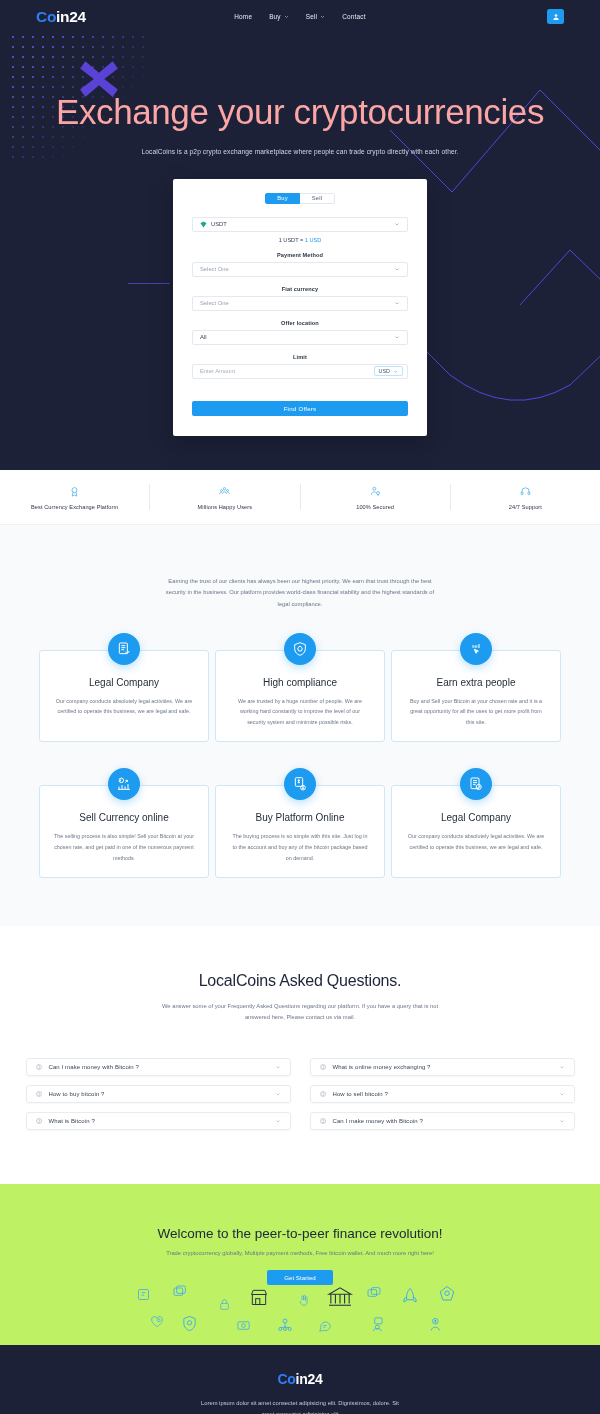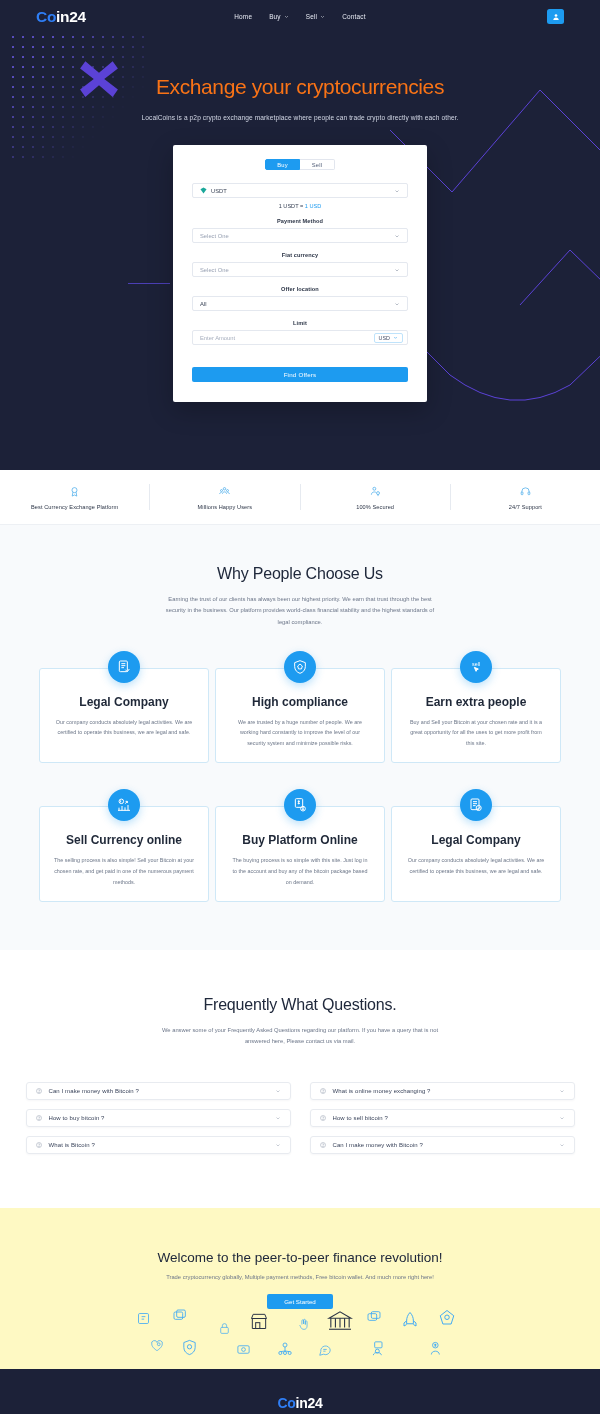--- a/index.html
+++ b/index.html
@@ -62,22 +62,22 @@
   .nav svg { width: 5px; height: 5px; opacity: .8; }
   .login-btn {
     margin-left: auto; position: relative; z-index: 6;
     width: 17px; height: 15px; border-radius: 2.5px;
     background: #1d9bf0; display: flex; align-items: center; justify-content: center;
   }
   .login-btn svg { width: 8px; height: 8px; color: #fff; }
 
   .hero-inner { position: relative; z-index: 3; text-align: center; }
   .hero h1 {
-    font-size: 21px; font-weight: 400; color: #f97316;
-    letter-spacing: -.4px; margin-top: 42px; line-height: 1.1;
+    font-size: 35px; font-weight: 400; color: #fca5a5;
+    letter-spacing: -.4px; margin-top: 60px; line-height: 1.1;
   }
   .hero p.sub {
     margin-top: 16px; font-size: 6.6px; color: #d3d8e6; letter-spacing: .1px;
   }
 
   
   .exchange-card {
     position: relative; z-index: 4;
     width: 254px; margin: 24px auto 0;
     background: #fff; border-radius: 2px;
@@ -157,41 +157,41 @@
     border: 1px solid #cfe8f7; border-radius: 3px;
     padding: 26px 14px 14px; text-align: center; min-height: 80px;
   }
   .card .bubble {
     position: absolute; left: 50%; top: -18px; transform: translateX(-50%);
     width: 32px; height: 32px; border-radius: 50%;
     background: #1d9bf0; display: flex; align-items: center; justify-content: center;
     box-shadow: 0 3px 8px rgba(29,155,240,.3);
   }
   .card .bubble svg { width: 16px; height: 16px; color: #fff; }
-  .card h3 { font-size: 12px; font-weight: 700; color: #1f2838; margin-bottom: 8px; }
+  .card h3 { font-size: 10px; font-weight: 400; color: #1f2838; margin-bottom: 8px; }
   .card p { font-size: 5.4px; color: #6d7789; line-height: 1.95; }
   .cards.row2 { margin-top: 43px; }
 
   
   .faq { background: #fff; padding: 46px 0 54px; }
   .faq-grid {
     display: grid; grid-template-columns: repeat(2, 265px);
     justify-content: center; gap: 9px 19px; margin-top: 34px;
   }
   .faq-item {
     height: 18px; border: 1px solid #e8ebf0; border-radius: 3px;
     display: flex; align-items: center; padding: 0 9px;
     box-shadow: 0 1px 2px rgba(20,30,60,.035);
   }
   .faq-item .q-ic { width: 6px; height: 6px; color: #99a2b2; margin-right: 7px; flex: none; }
   .faq-item .q { font-size: 6px; color: #39435a; letter-spacing: .1px; }
   .faq-item .chev { margin-left: auto; width: 6px; height: 6px; color: #98a1b2; }
 
   
-  .cta { background: #fef9c3; padding: 42px 0 0; position: relative; }
+  .cta { background: #bef264; padding: 42px 0 0; position: relative; }
   .cta h2 { text-align: center; font-size: 13.5px; font-weight: 400; color: #20293c; }
   .cta .sub { text-align: center; font-size: 5.8px; color: #6c7689; margin-top: 9px; }
   .get-started {
     display: block; margin: 14px auto 0; width: 66px; height: 15px;
     background: #1d9bf0; color: #fff; border: none; border-radius: 2px;
     font-size: 6.2px; font-family: inherit; cursor: pointer; position: relative; z-index: 3;
   }
   .doodles { position: relative; height: 66px; margin-top: -6px; }
   .doodles svg { position: absolute; color: #3fa9f5; }
   .doodles .dk { color: #2b3445; }
@@ -372,21 +372,20 @@
           <path d="M4 14v-2a8 8 0 0 1 16 0v2"></path>
           <rect x="2.5" y="13" width="4" height="6" rx="1.6"></rect>
           <rect x="17.5" y="13" width="4" height="6" rx="1.6"></rect>
         </svg>
       </div>
     <div class="lbl">24/7 Support</div>
   </div>
 </section>
 
 <section class="why">
-  <h2 class="sec-title">Why People Choose Us</h2>
   <p class="sec-sub">Earning the trust of our clients has always been our highest priority. We earn that trust through the best security in the business. Our platform provides world-class financial stability and the highest standards of legal compliance.</p>
 
   <div class="cards">
     <div class="card">
       <div class="bubble">
           <svg viewBox="0 0 24 24" fill="none" stroke="currentColor" stroke-width="1.5">
             <rect x="5" y="3" width="12" height="16" rx="1.5"></rect>
             <path d="M8 7h6M8 10h6M8 13h4"></path>
             <path d="M14 16l3 3 3-4"></path>
           </svg>
@@ -450,21 +449,21 @@
             <path d="M14.3 16.6l1.3 1.3 2.3-2.6"></path>
           </svg>
         </div>
       <h3>Legal Company</h3>
       <p>Our company conducts absolutely legal activities. We are certified to operate this business, we are legal and safe.</p>
     </div>
   </div>
 </section>
 
 <section class="faq">
-  <h2 class="sec-title">Frequently What Questions.</h2>
+  <h2 class="sec-title">LocalCoins Asked Questions.</h2>
   <p class="sec-sub">We answer some of your Frequently Asked Questions regarding our platform. If you have a query that is not answered here, Please contact us via mail.</p>
 
   <div class="faq-grid">
     <div class="faq-item">
       <svg class="q-ic" viewBox="0 0 12 12" fill="none" stroke="currentColor" stroke-width="1">
           <circle cx="6" cy="6" r="5"></circle>
           <path d="M4.6 4.6a1.4 1.4 0 1 1 1.4 1.6v.9"></path>
           <circle cx="6" cy="8.8" r=".5" fill="currentColor"></circle>
         </svg>
       <span class="q">Can I make money with Bitcoin ?</span>

